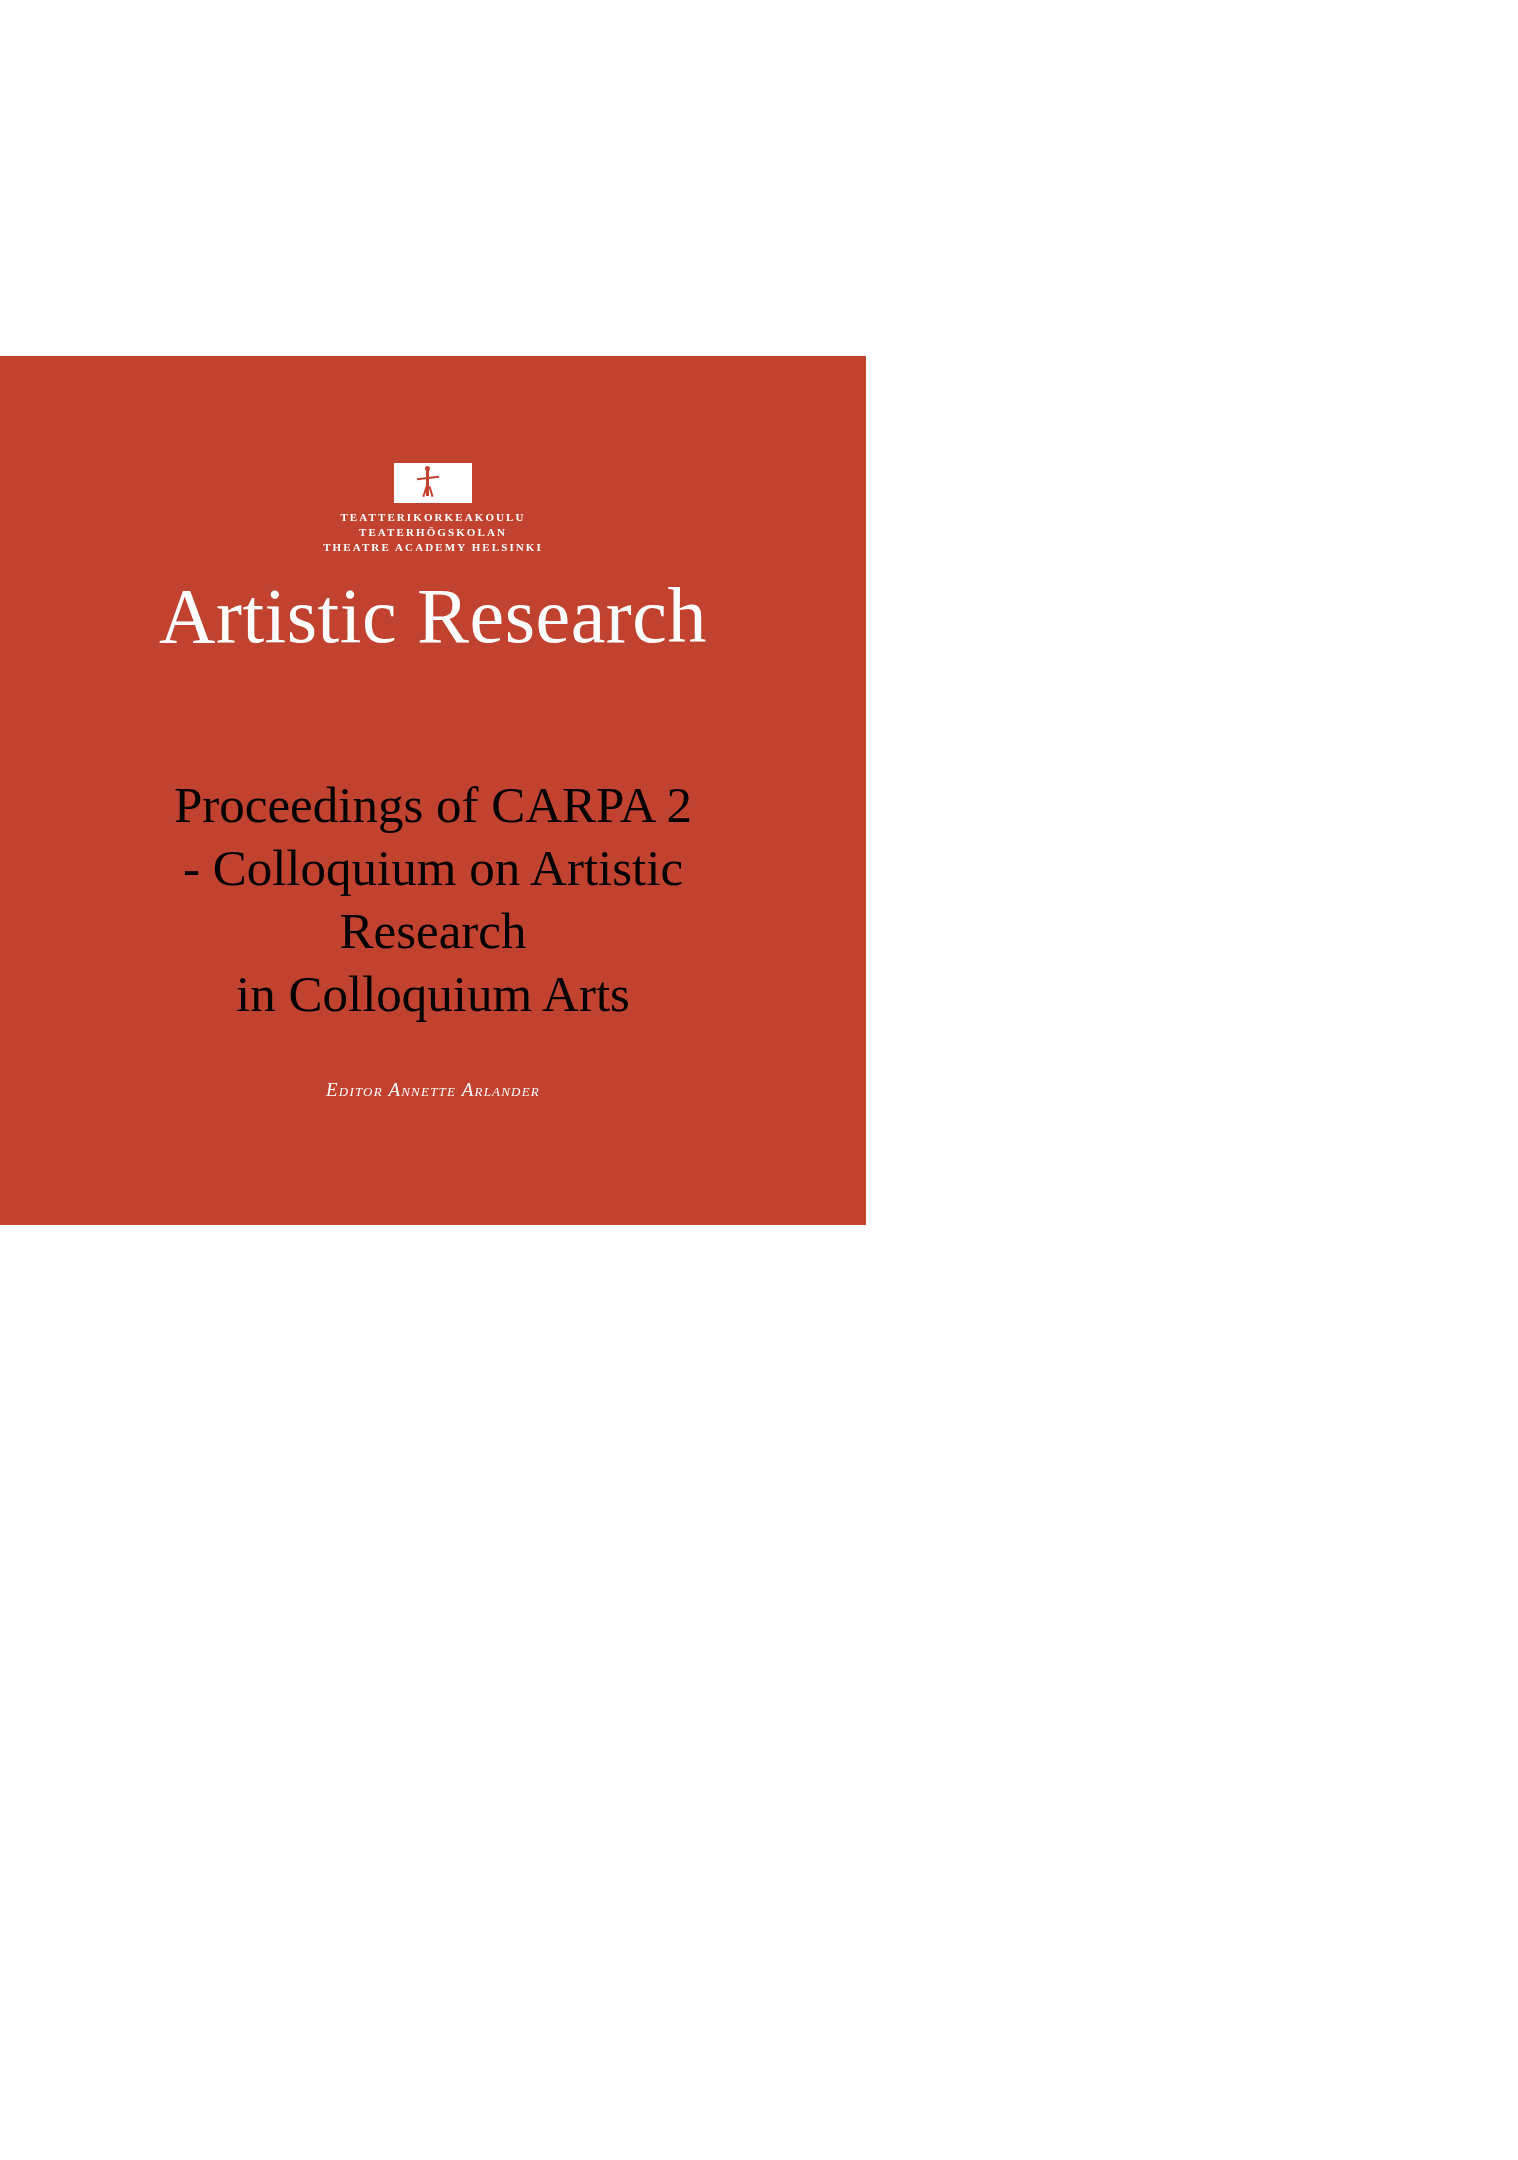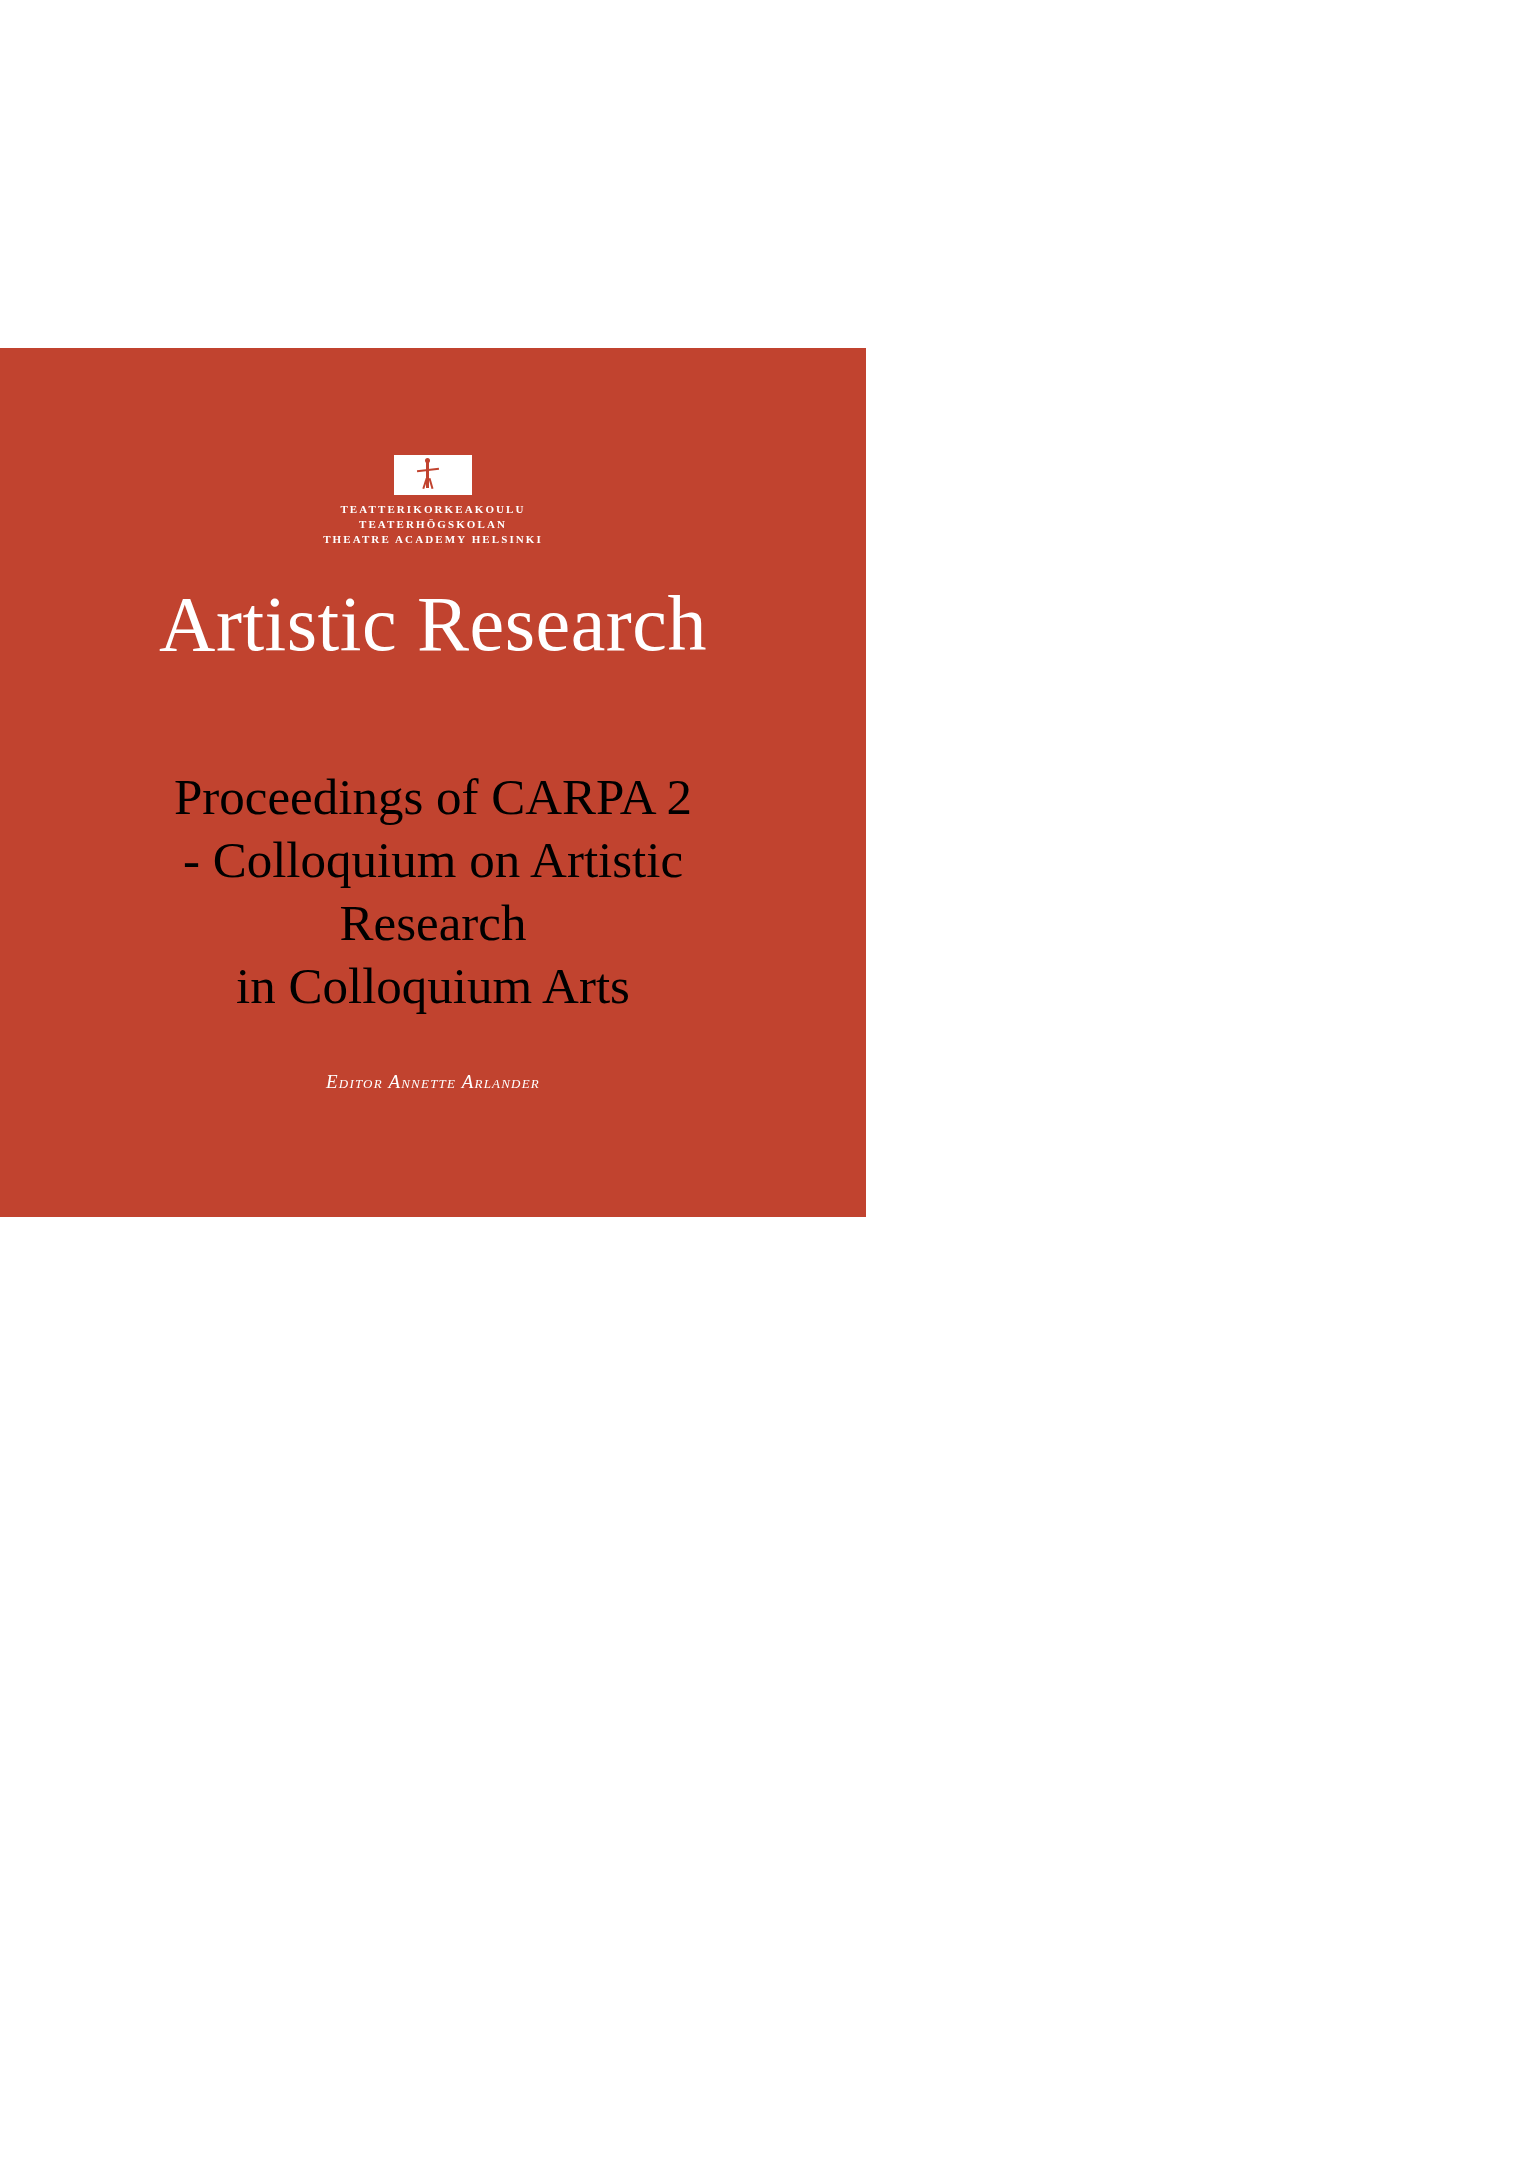--- a/index.html
+++ b/index.html
@@ -12,21 +12,21 @@
     height: 2160px;
     position: relative;
     font-family: "Liberation Serif", serif;
     overflow: hidden;
   }
 
   
   #cover-panel {
     position: absolute;
     left: 0;
-    top: 348px;
+    top: 356px;
     width: 866px;
     height: 869px;
     background: #c1432f;
     overflow: hidden;
   }
 
   
   #logo-block {
     position: absolute;
     left: 0;
@@ -98,21 +98,20 @@
     left: 0;
     top: 218px;
     width: 866px;
     text-align: center;
     color: #ffffff;
     font-family: "Liberation Serif", serif;
     font-size: 78px;
     line-height: 84px;
     font-weight: normal;
     letter-spacing: 0.5px;
-    margin-top: 16px;
   }
 
   
   #subtitle {
     position: absolute;
     left: 0;
     top: 418px;
     width: 866px;
     text-align: center;
     color: #000000;

